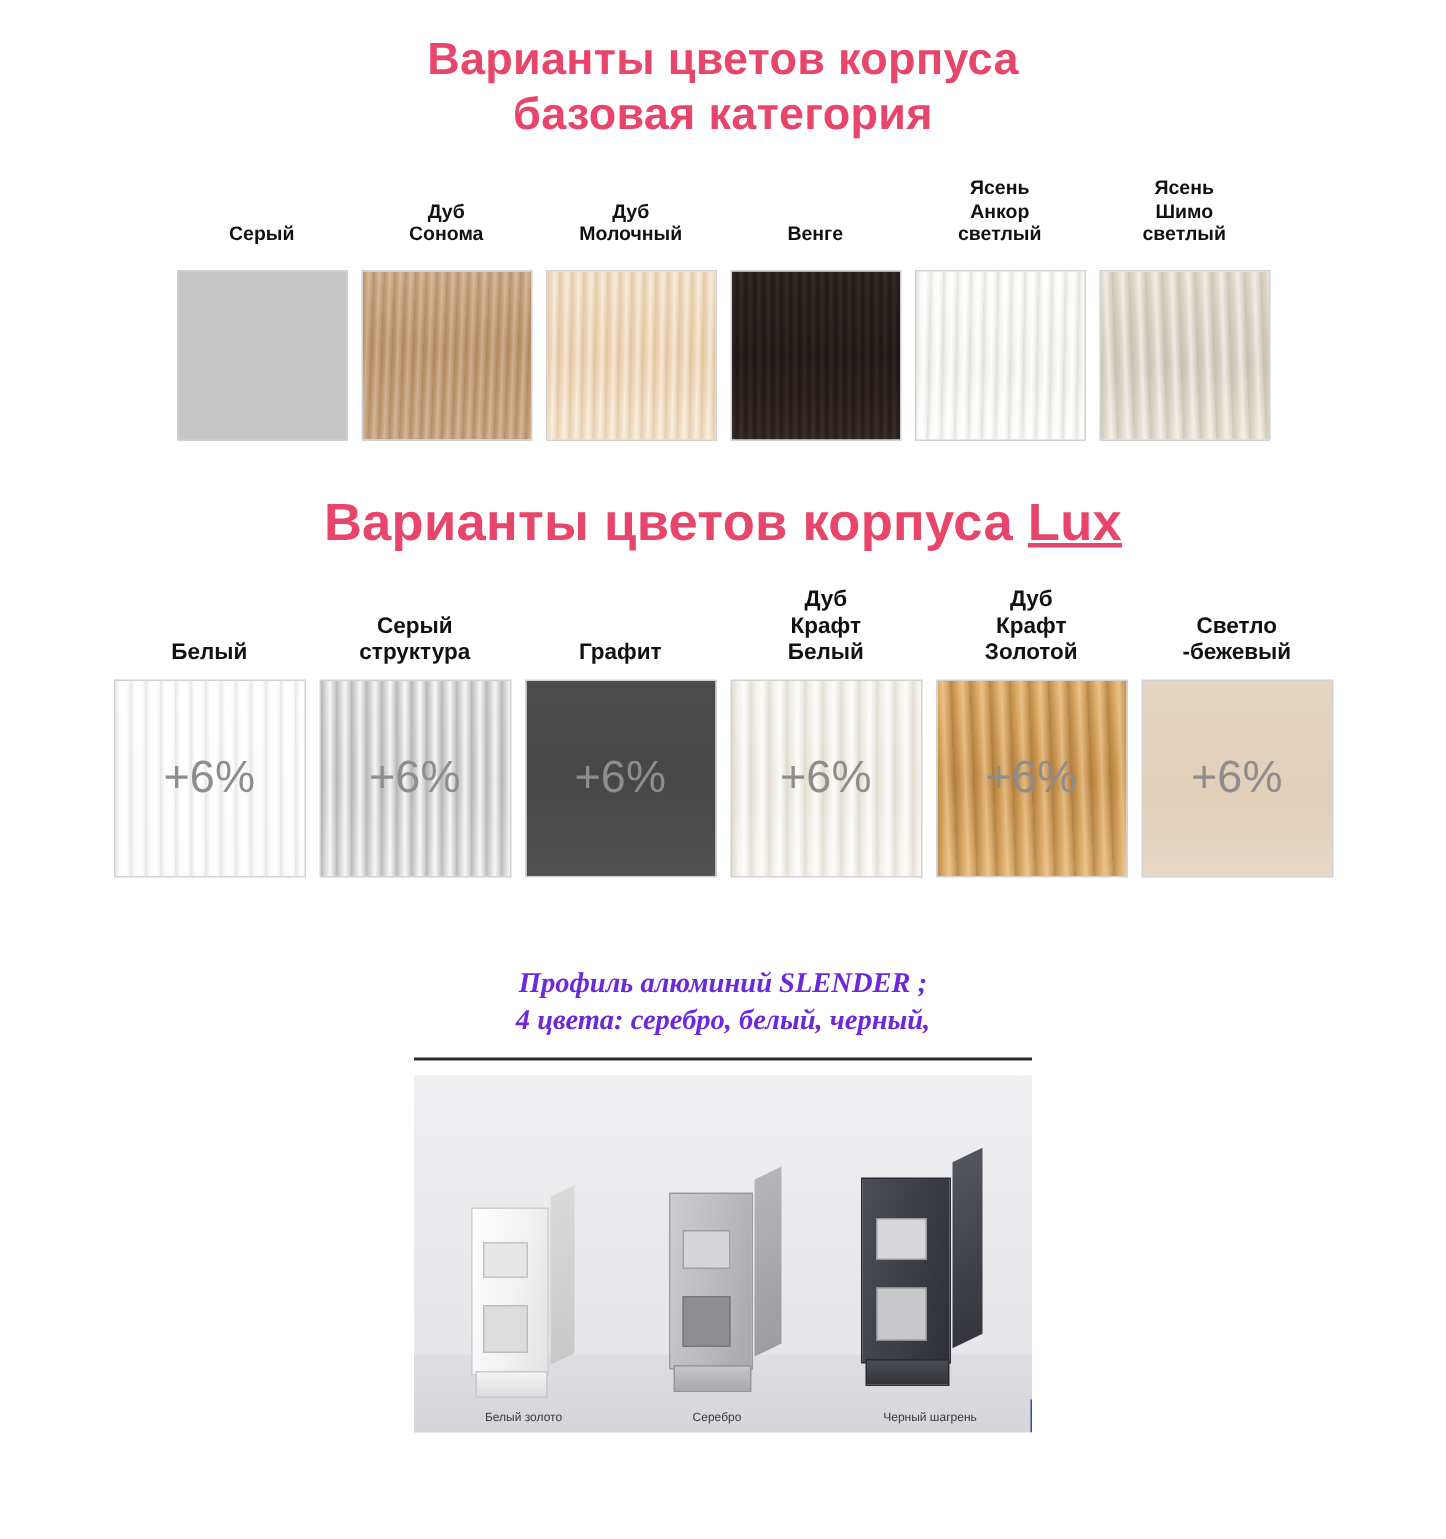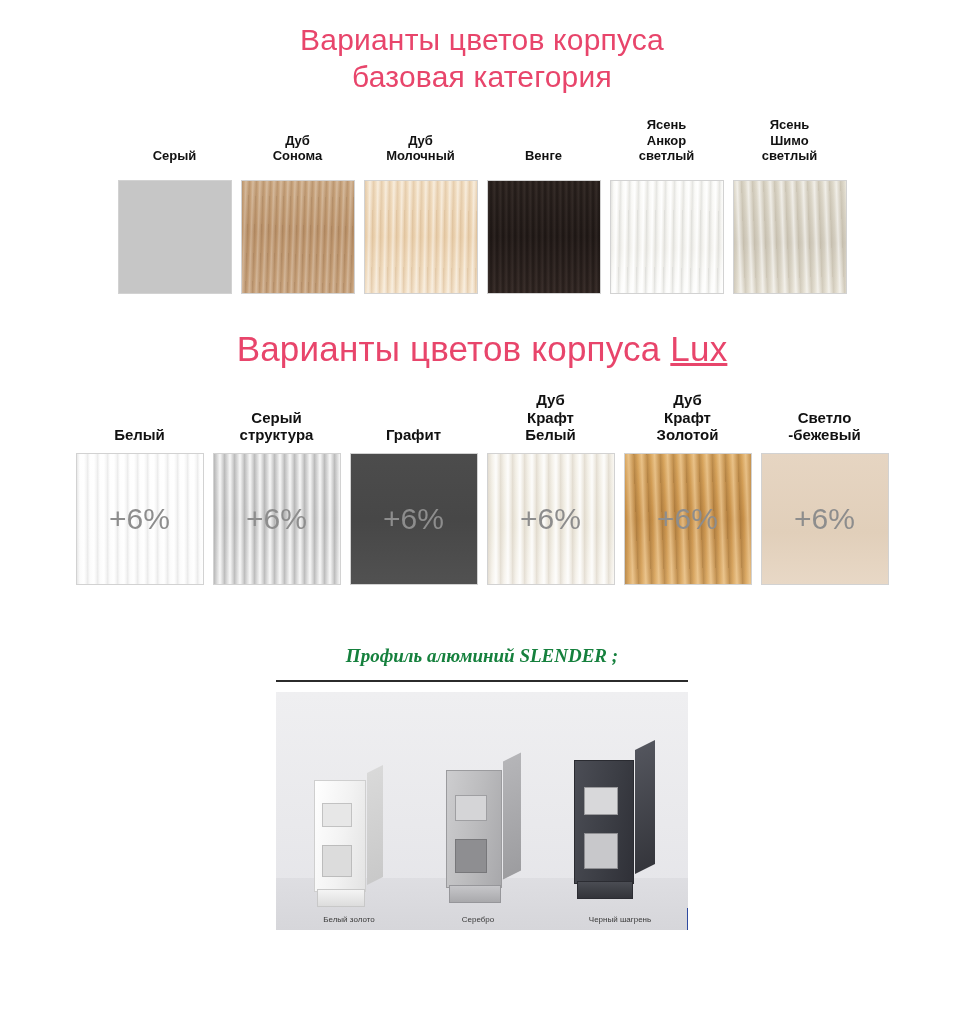--- a/index.html
+++ b/index.html
@@ -13,21 +13,21 @@
     font-family: "Liberation Sans", sans-serif;
     color: #1a1a1a;
     position: relative;
     overflow: hidden;
   }
 
   
   .heading {
     text-align: center;
     color: #e8456b;
-    font-weight: normal;
+    font-weight: bold;
     line-height: 1.22;
     letter-spacing: 0.2px;
   }
   .heading-1 {
     font-size: 30px;
     margin-top: 22px;
   }
   .heading-2 {
     font-size: 35px;
     margin-top: 34px;
@@ -187,21 +187,21 @@
   .profile-section {
     margin-top: 58px;
     text-align: center;
   }
   .profile-caption {
     font-family: "Liberation Serif", serif;
     font-style: italic;
     font-weight: bold;
     font-size: 19px;
     line-height: 1.32;
-    color: #15803d;
+    color: #6d28d9;
   }
   .divider {
     width: 412px;
     height: 2px;
     background: #2b2b2b;
     margin: 12px auto 0 auto;
   }
 
   .photo {
     width: 412px;
@@ -441,20 +441,21 @@
       <span class="pct">+6%</span>
     </div>
   </div>
 
 </div>
 
 <div class="profile-section">
 
   <div class="profile-caption">
     <div>Профиль алюминий SLENDER ;</div>
+    <div>4 цвета: серебро, белый, черный,</div>
   </div>
 
   <div class="divider"></div>
 
   <div class="photo">
     <div class="floor"></div>
 
     <div class="prof prof-white">
       <div class="body">
         <div class="side"></div>

